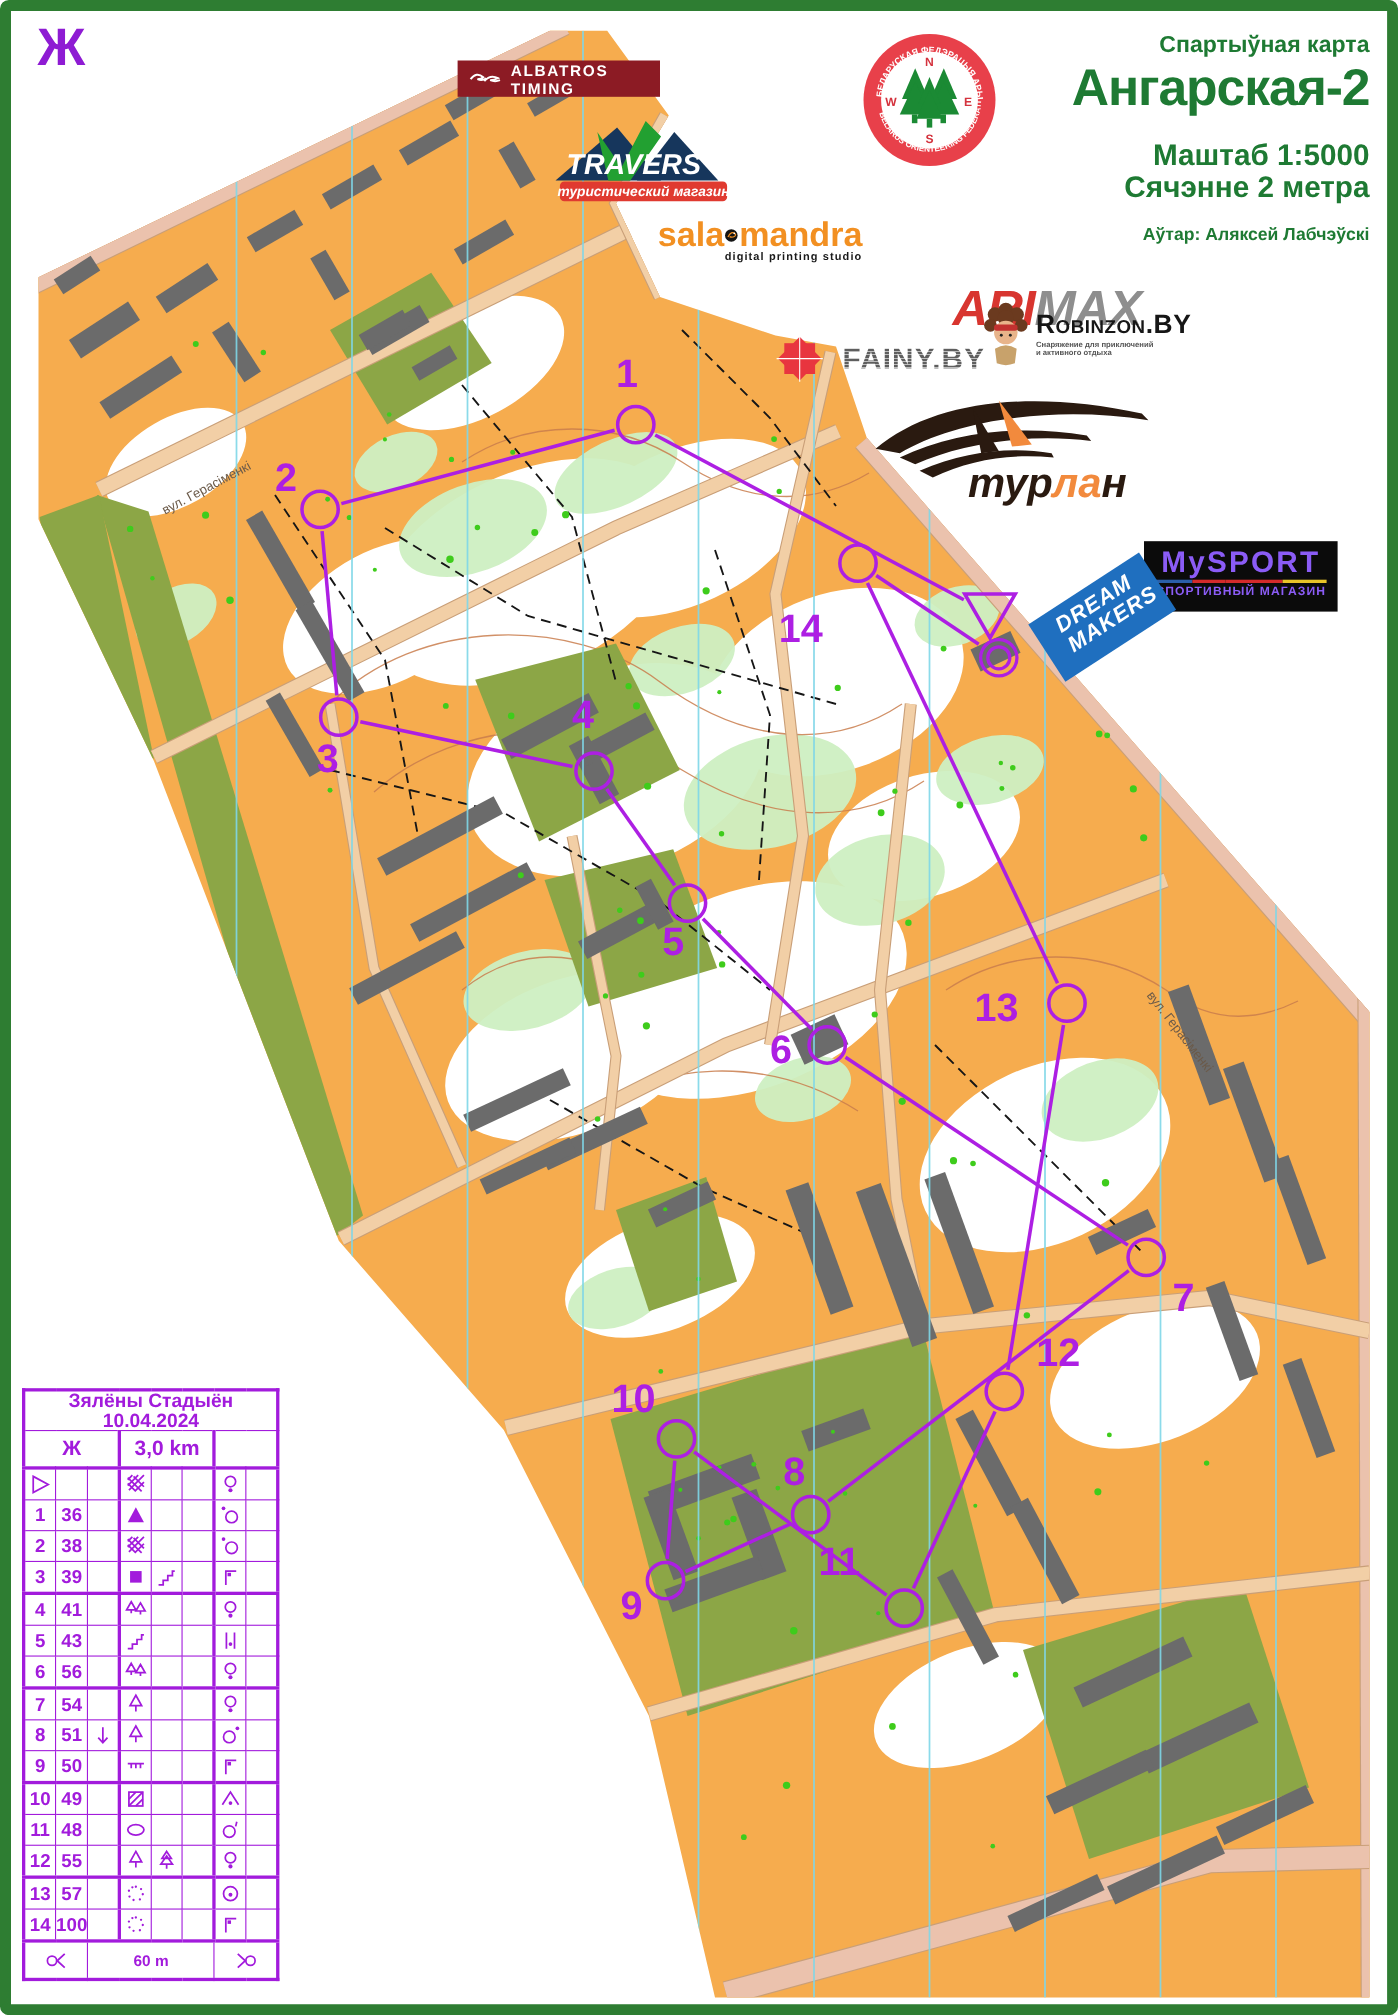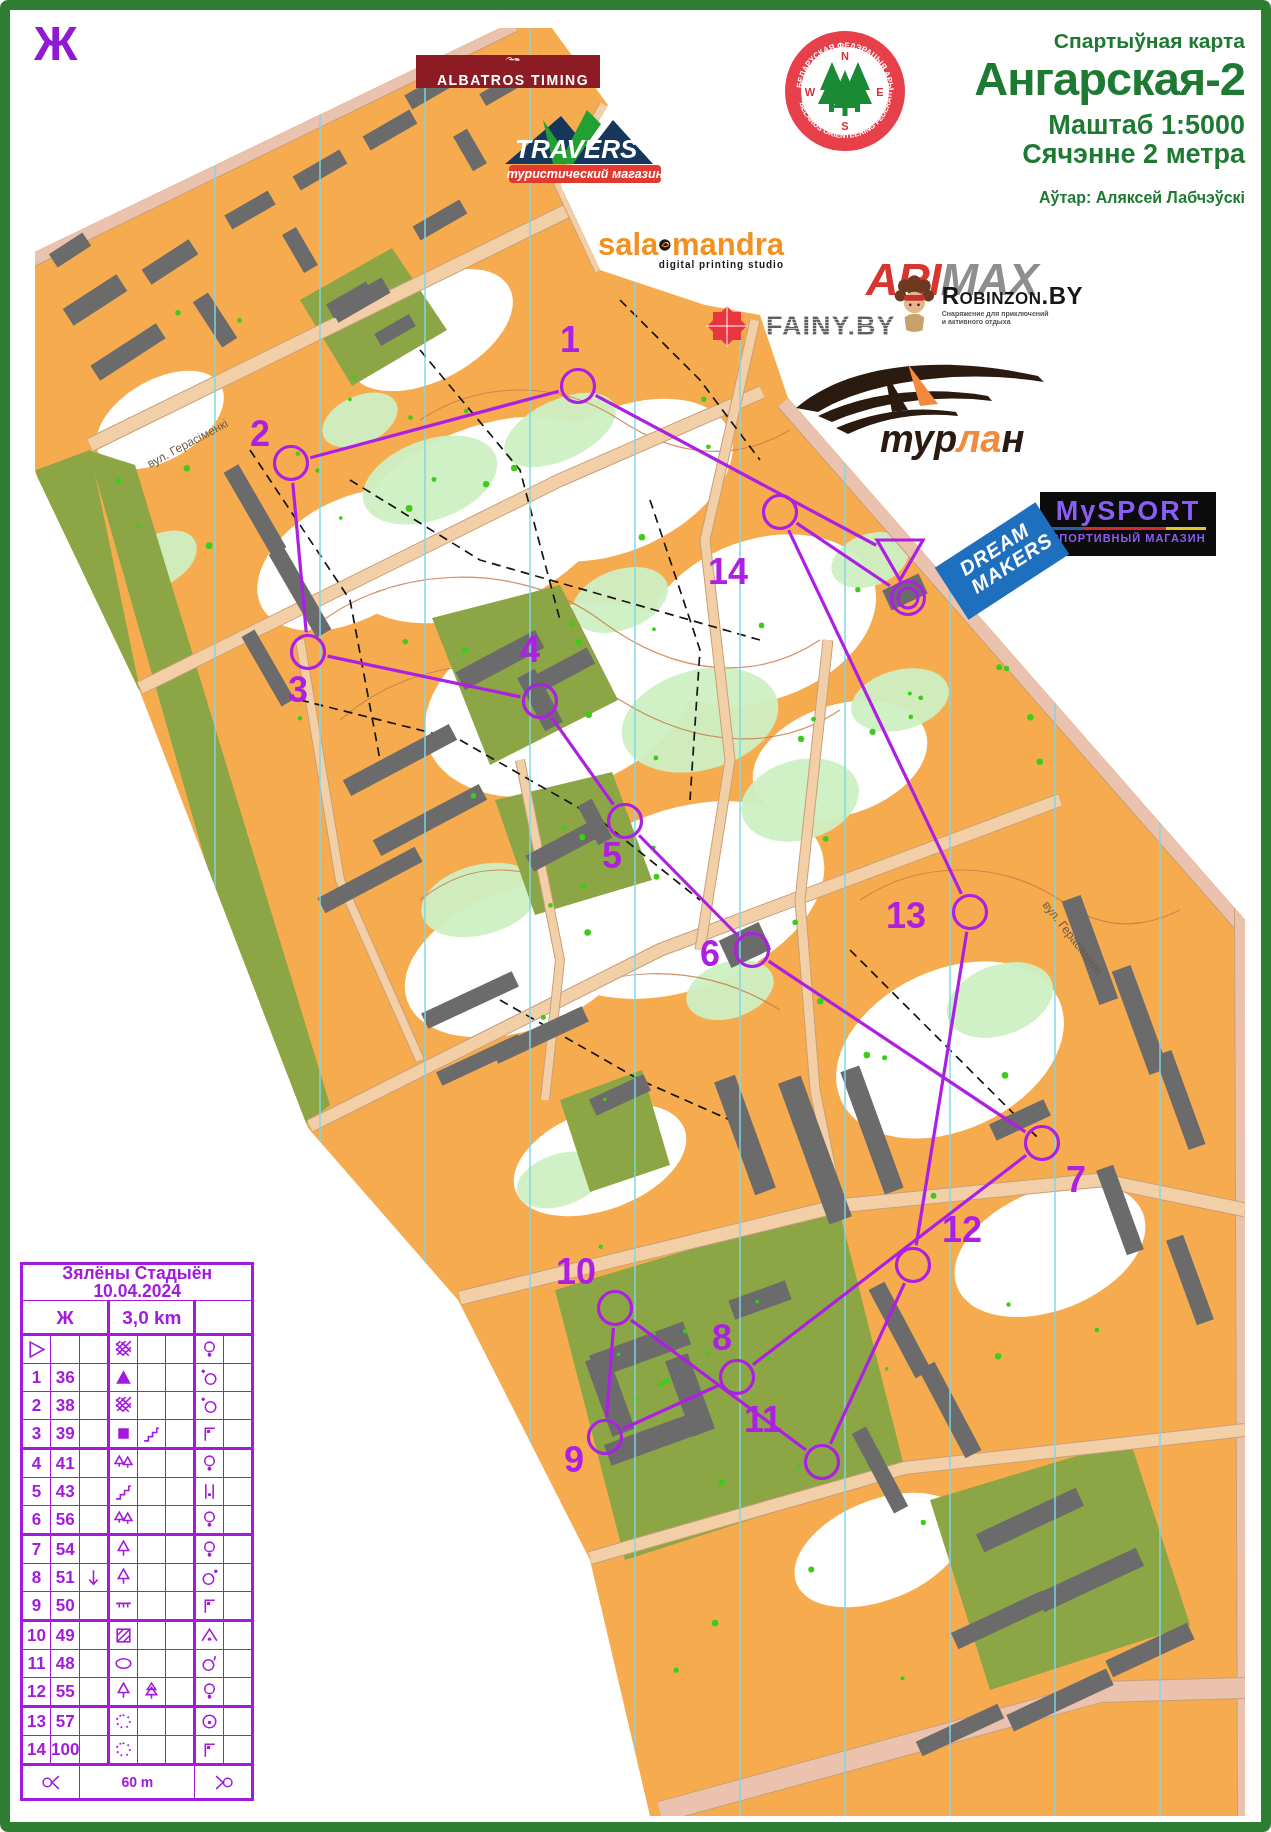--- a/index.html
+++ b/index.html
@@ -5,30 +5,30 @@
   html,body{margin:0;padding:0;background:#ffffff;}
   body{width:1271px;height:1832px;position:relative;font-family:"Liberation Sans",sans-serif;overflow:hidden;}
   .abs{position:absolute;}
   .frame{left:0;top:0;width:1251px;height:1812px;border:10px solid #2E7D32;border-radius:8px;pointer-events:none;z-index:60;}
   
   .corner-mark{left:34px;top:16px;font-size:48px;font-weight:800;color:#8E1BD3;z-index:30;}
   .titleblock{right:26px;top:30px;text-align:right;color:#1E7A33;z-index:30;line-height:1.05;}
   .titleblock .kicker{font-size:21px;font-weight:700;}
   .titleblock .big{font-size:47px;font-weight:800;letter-spacing:-1px;margin-top:2px;}
   .titleblock .scale,.titleblock .contour{font-size:27px;font-weight:700;}
-  .titleblock .scale{margin-top:8px;}
+  .titleblock .scale{margin-top:24px;}
   .titleblock .author{font-size:16px;font-weight:700;margin-top:22px;}
   
   .logo{z-index:31;}
   .albatros{left:416px;top:55px;width:184px;height:33px;background:#8C1B24;color:#fff;
-    display:flex;align-items:center;gap:8px;padding-left:10px;box-sizing:border-box;flex-direction:column;}
+    display:flex;align-items:center;gap:8px;padding-left:10px;box-sizing:border-box;}
   .albatros .txt{font-size:14px;font-weight:700;letter-spacing:1.5px;}
   .travers{left:503px;top:108px;width:164px;height:80px;}
   .salamandra{left:598px;top:196px;width:186px;height:64px;}
-  .sala-line{font-size:31px;font-weight:800;color:#F29022;display:flex;align-items:center;margin-top:31px;}
+  .sala-line{font-size:31px;font-weight:800;color:#F29022;display:flex;align-items:center;}
   .sala-tag{font-size:10px;font-weight:700;color:#1a1a1a;text-align:right;margin-top:-4px;letter-spacing:1px;}
   .fed{left:782px;top:28px;width:126px;height:126px;}
   .armax{left:866px;top:254px;width:220px;height:54px;font-size:45px;font-weight:900;font-style:italic;letter-spacing:-1px;}
   .armax .p1{color:#D8352F;}
   .armax .p2{color:#8E8E8E;}
   .fainy{left:698px;top:294px;width:200px;height:64px;display:flex;align-items:center;gap:10px;text-align:center;}
   .fainy .txt{font-size:27px;font-weight:900;color:#7c7c7c;letter-spacing:1px;
      background:repeating-linear-gradient(#5e5e5e 0 2px,#bdbdbd 2px 3px);-webkit-background-clip:text;background-clip:text;color:transparent;}
   .robinzon{left:893px;top:268px;width:190px;height:82px;display:flex;align-items:flex-start;gap:6px;}
   .rob-text .brand{font-size:24px;font-weight:900;color:#161616;letter-spacing:.5px;margin-top:14px;}

